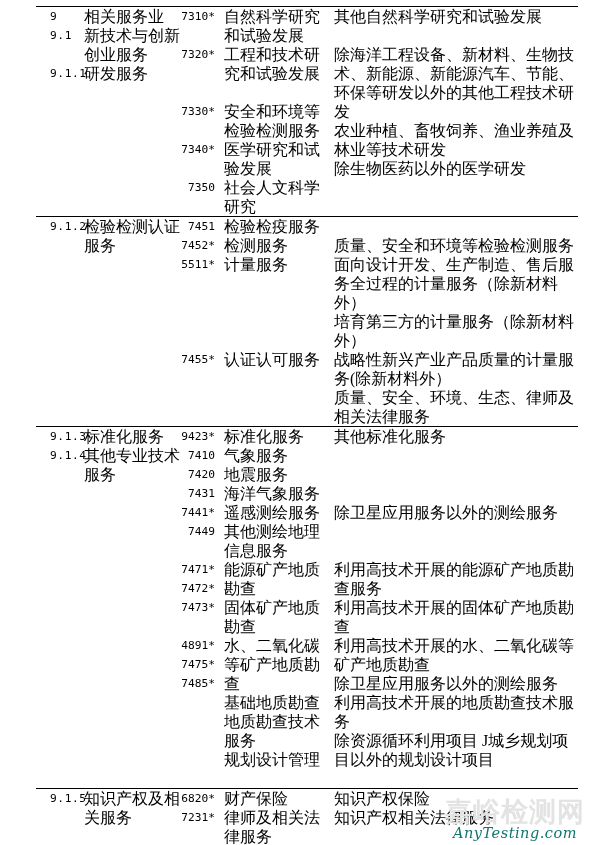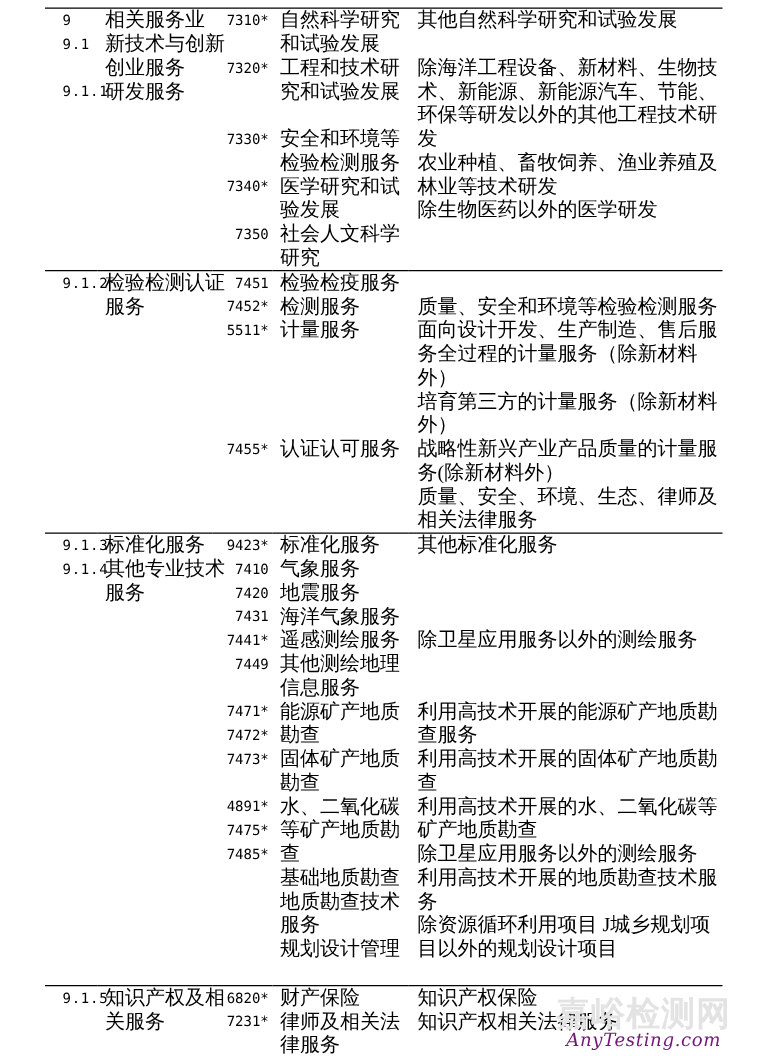--- a/index.html
+++ b/index.html
@@ -108,21 +108,21 @@
     font-weight: bold;
     color: #e3e3e3;
     letter-spacing: 1px;
     line-height: 30px;
   }
   .wm-en {
     display: block;
     font-family: "DejaVu Serif", "Liberation Serif", serif;
     font-style: italic;
     font-size: 14.5px;
-    color: #701a75;
+    color: #0f766e;
     letter-spacing: 0.5px;
     line-height: 16px;
     margin-top: -2px;
   }
 </style>
 </head>
 <body>
 
 <div id="page">
 

